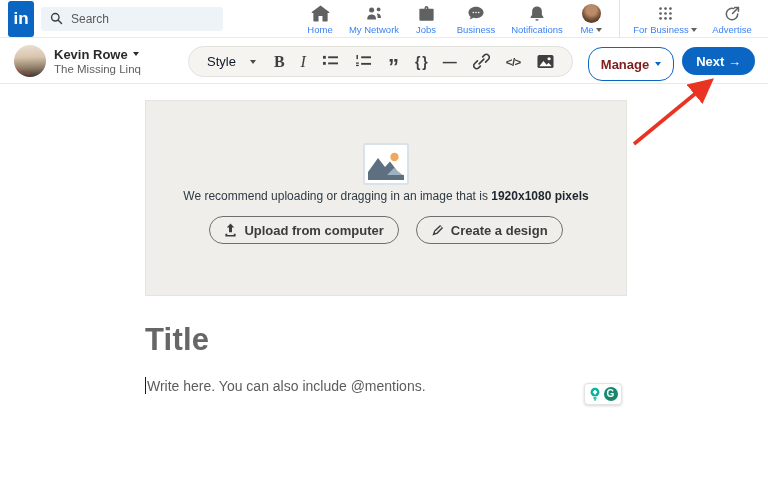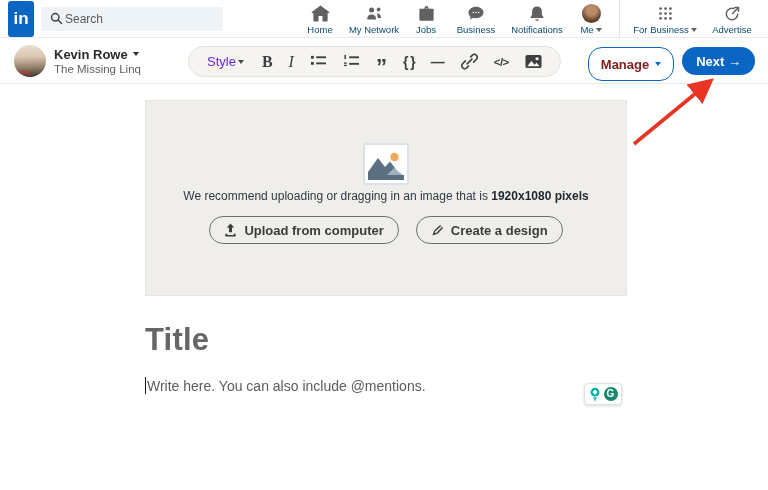--- a/index.html
+++ b/index.html
@@ -7,29 +7,29 @@
   body {
     font-family:"Liberation Sans", sans-serif;
     background:#ffffff; position:relative; overflow:hidden; color:#2b2b2b;
   }
   
   .topnav { display:flex; align-items:center; height:38px; padding:0 8px; background:#fff;
             border-bottom:1px solid #ebebeb; }
   .li-logo { width:26px; height:36px; background:#0a66c2; color:#fff; border-radius:3px;
              display:flex; align-items:center; justify-content:center;
              font-weight:700; font-size:17px; cursor:pointer; flex:0 0 auto; }
-  .searchbox { display:flex; align-items:center; gap:2px; width:182px; height:24px;
+  .searchbox { display:flex; align-items:center; gap:8px; width:182px; height:24px;
                background:#eef3f8; border-radius:3px; margin-left:7px; padding:0 9px; }
   .searchbox svg { flex:0 0 auto; }
   .searchbox input { border:none; background:transparent; outline:none; font-size:12px;
                      width:100%; color:#333; font-family:inherit; }
   .searchbox input::placeholder { color:#5a5a5a; }
   .nav-cluster { margin-left:auto; display:flex; align-items:stretch; height:38px; }
   .nav-item { display:flex; flex-direction:column; align-items:center; justify-content:center;
-              color:#0c4a6e; cursor:pointer; padding-top:2px; }
+              color:#3b82f6; cursor:pointer; padding-top:2px; }
   .nav-item .ico { height:19px; display:flex; align-items:center; }
   .nav-item .lbl { font-size:9.5px; line-height:11px; margin-top:1px; white-space:nowrap;
                    display:flex; align-items:center; gap:2px; }
   .nav-divider { width:1px; background:#e2e2e2; margin:0 6px; }
   .caret-down { width:0; height:0; border-left:3.5px solid transparent;
                 border-right:3.5px solid transparent; border-top:4px solid #5f6163;
                 display:inline-block; }
   .me-avatar { width:19px; height:19px; border-radius:50%;
                background:radial-gradient(circle at 50% 32%, #b98b66 0 32%, #6e4b33 62%, #2e2620 100%); }
   
@@ -41,21 +41,21 @@
   .avatar32 .linq { position:absolute; bottom:2px; left:3px; color:#d93025; font-size:6px;
                     font-style:italic; font-weight:700; letter-spacing:.2px; }
   .username { font-size:13px; font-weight:700; color:#2b2b2b; display:flex; align-items:center;
               gap:5px; cursor:pointer; line-height:15px; }
   .username .caret-down { border-top-color:#2b2b2b; }
   .usersub { font-size:11.5px; color:#5f6163; line-height:14px; }
   .toolbar { position:absolute; left:188px; top:8px; height:31px; display:flex; align-items:center;
              background:#f6f4f0; border:1px solid #e3e1db; border-radius:16px; padding:0 10px; }
   .tb-item { display:flex; align-items:center; justify-content:center; color:#3f3f3f;
              cursor:pointer; padding:0 8px; height:100%; }
-  .tb-style { font-size:13px; color:#6d28d9; gap:2px; padding:0 10px 0 8px; }
+  .tb-style { font-size:13px; color:#0f172a; gap:14px; padding:0 10px 0 8px; }
   .tb-style .caret-down { border-top-color:#4a4a4a; }
   .tb-bold { font-weight:800; font-size:16px; font-family:"Liberation Serif", serif; }
   .tb-italic { font-style:italic; font-size:16px; font-family:"Liberation Serif", serif; }
   .tb-quote { font-weight:900; font-size:22px; line-height:10px; padding-top:10px; }
   .tb-braces { font-size:14px; font-weight:600; letter-spacing:-1px; }
   .tb-dash { font-weight:700; font-size:14px; }
   .tb-code { font-size:11.5px; font-weight:700; letter-spacing:-0.5px; }
   .actions { position:absolute; right:13px; top:9px; display:flex; gap:8px; }
   .btn-manage { height:28px; border:1.5px solid #0a66c2; color:#7f1d1d; border-radius:14px;
                 background:#fff; font-weight:700; font-size:13px; padding:16px 12px;

